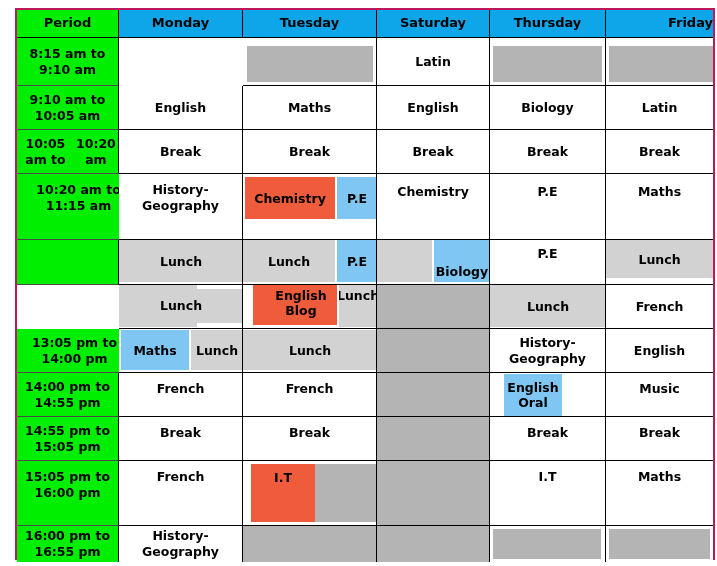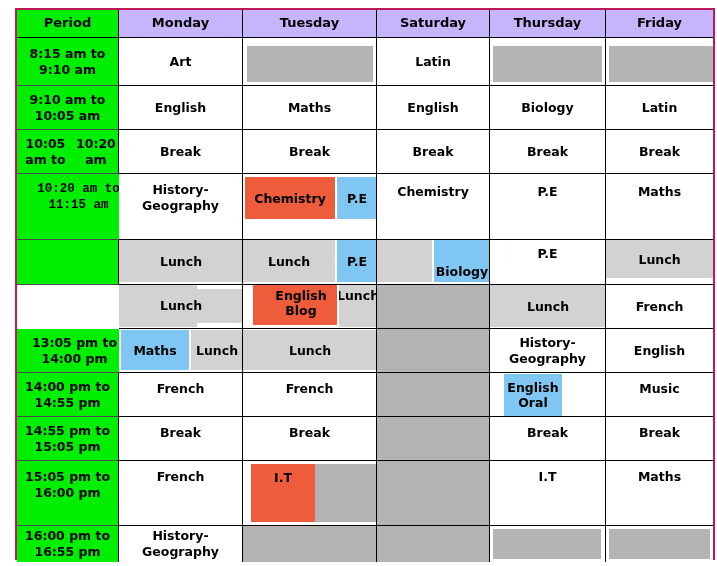--- a/index.html
+++ b/index.html
@@ -47,21 +47,21 @@
     font-size: 12.5px;
     font-weight: bold;
     color: #000000;
     line-height: 1.25;
     overflow: hidden;
   }
   .cell.nb-right { border-right: none; }
   .cell.nb-bottom { border-bottom: none; }
 
   .head {
-    background: #c4b5fd;
+    background: #0ea5e9;
     font-size: 13px;
     font-weight: bold;
   }
   .head.period {
     background: #00ee00;
   }
   .period-cell {
     background: #00ee00;
     font-size: 12.5px;
     font-weight: bold;
@@ -116,37 +116,37 @@
     </div>
     <div class="cell head" style="left:226px; top:0px; width:134px; height:28px;">
       <span>Tuesday</span>
     </div>
     <div class="cell head" style="left:360px; top:0px; width:113px; height:28px;">
       <span>Saturday</span>
     </div>
     <div class="cell head" style="left:473px; top:0px; width:116px; height:28px;">
       <span>Thursday</span>
     </div>
-    <div class="cell head nb-right" style="left:589px; top:0px; width:107px; height:28px;">
+    <div class="cell head nb-right" style="left:589px; top:0px; width:107px; height:28px;justify-content:flex-end;">
       <span>Friday</span>
     </div>
 
     <div class="cell period-cell" style="left:0px; top:28px; width:102px; height:48px; flex-direction:column;">
       <span>8:15 am to</span>
       <span>9:10 am</span>
     </div>
     <div class="cell period-cell" style="left:0px; top:76px; width:102px; height:44px; flex-direction:column;">
       <span>9:10 am to</span>
       <span>10:05 am</span>
     </div>
     <div class="cell period-cell" style="left:0px; top:120px; width:102px; height:44px; flex-direction:row;">
       <span>10:05 am to</span>
       <span>10:20 am</span>
     </div>
-    <div class="cell period-cell" style="left:0px; top:164px; width:124px; height:66px; flex-direction:column; justify-content:flex-start; padding-top:8px;font-family:Liberation Mono, monospace;">
+    <div class="cell period-cell" style="left:0px; top:164px; width:124px; height:66px; flex-direction:column; justify-content:flex-start; padding-top:8px;">
       <span>10:20 am to</span>
       <span>11:15 am</span>
     </div>
     <div class="cell period-cell" style="left:0px; top:230px; width:102px; height:45px; flex-direction:column;gap:40px;">
       <span>11:15 am to</span>
       <span>12:10 am</span>
     </div>
     <div class="cell period-cell" style="left:0px; top:319px; width:116px; height:44px; flex-direction:column;">
       <span>13:05 pm to</span>
       <span>14:00 pm</span>
@@ -161,23 +161,20 @@
     </div>
     <div class="cell period-cell" style="left:0px; top:451px; width:102px; height:65px; flex-direction:column; justify-content:flex-start; padding-top:8px;">
       <span>15:05 pm to</span>
       <span>16:00 pm</span>
     </div>
     <div class="cell period-cell nb-bottom" style="left:0px; top:516px; width:102px; height:36px; flex-direction:column;">
       <span>16:00 pm to</span>
       <span>16:55 pm</span>
     </div>
 
-    <div class="cell white" style="left:102px; top:28px; width:124px; height:48px;">
-      <span>Art</span>
-    </div>
     <div class="cell white" style="left:226px; top:28px; width:134px; height:48px;">
       <div class="blk gray" style="left:4px; top:8px; width:126px; height:36px;"></div>
     </div>
     <div class="cell white" style="left:360px; top:28px; width:113px; height:48px;">
       <span>Latin</span>
     </div>
     <div class="cell white" style="left:473px; top:28px; width:116px; height:48px;">
       <div class="blk gray" style="left:3px; top:8px; width:109px; height:36px;"></div>
     </div>
     <div class="cell white nb-right" style="left:589px; top:28px; width:107px; height:48px;">

